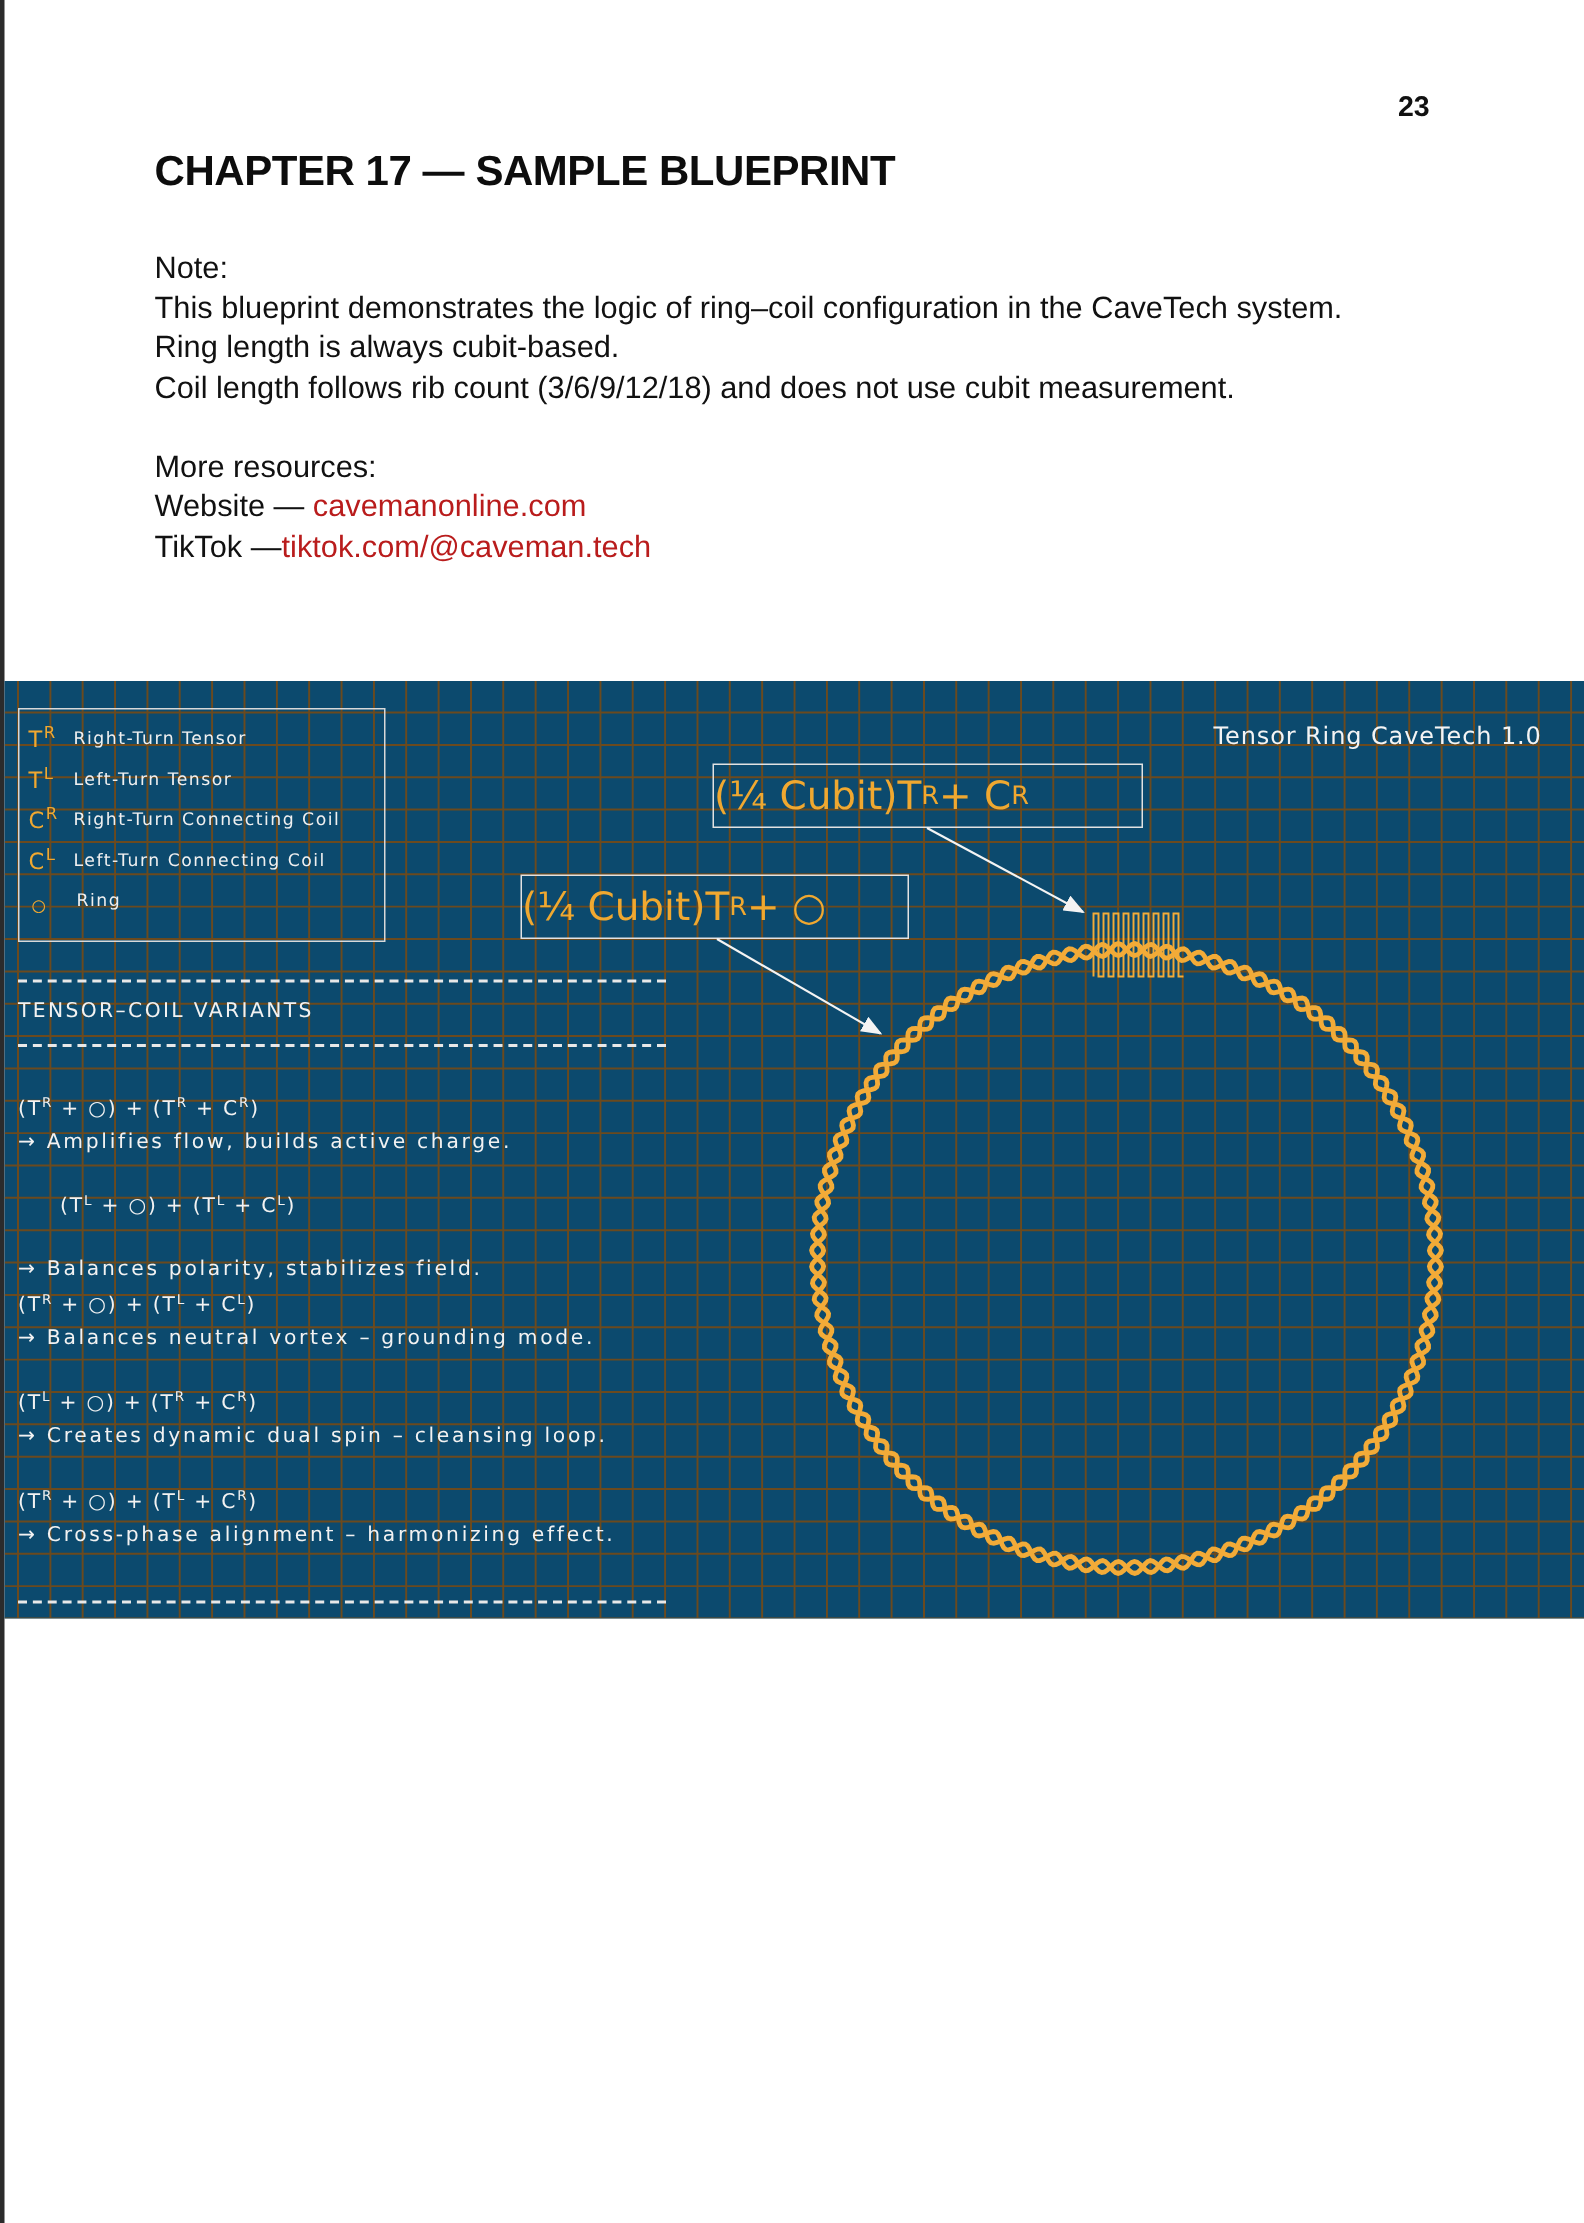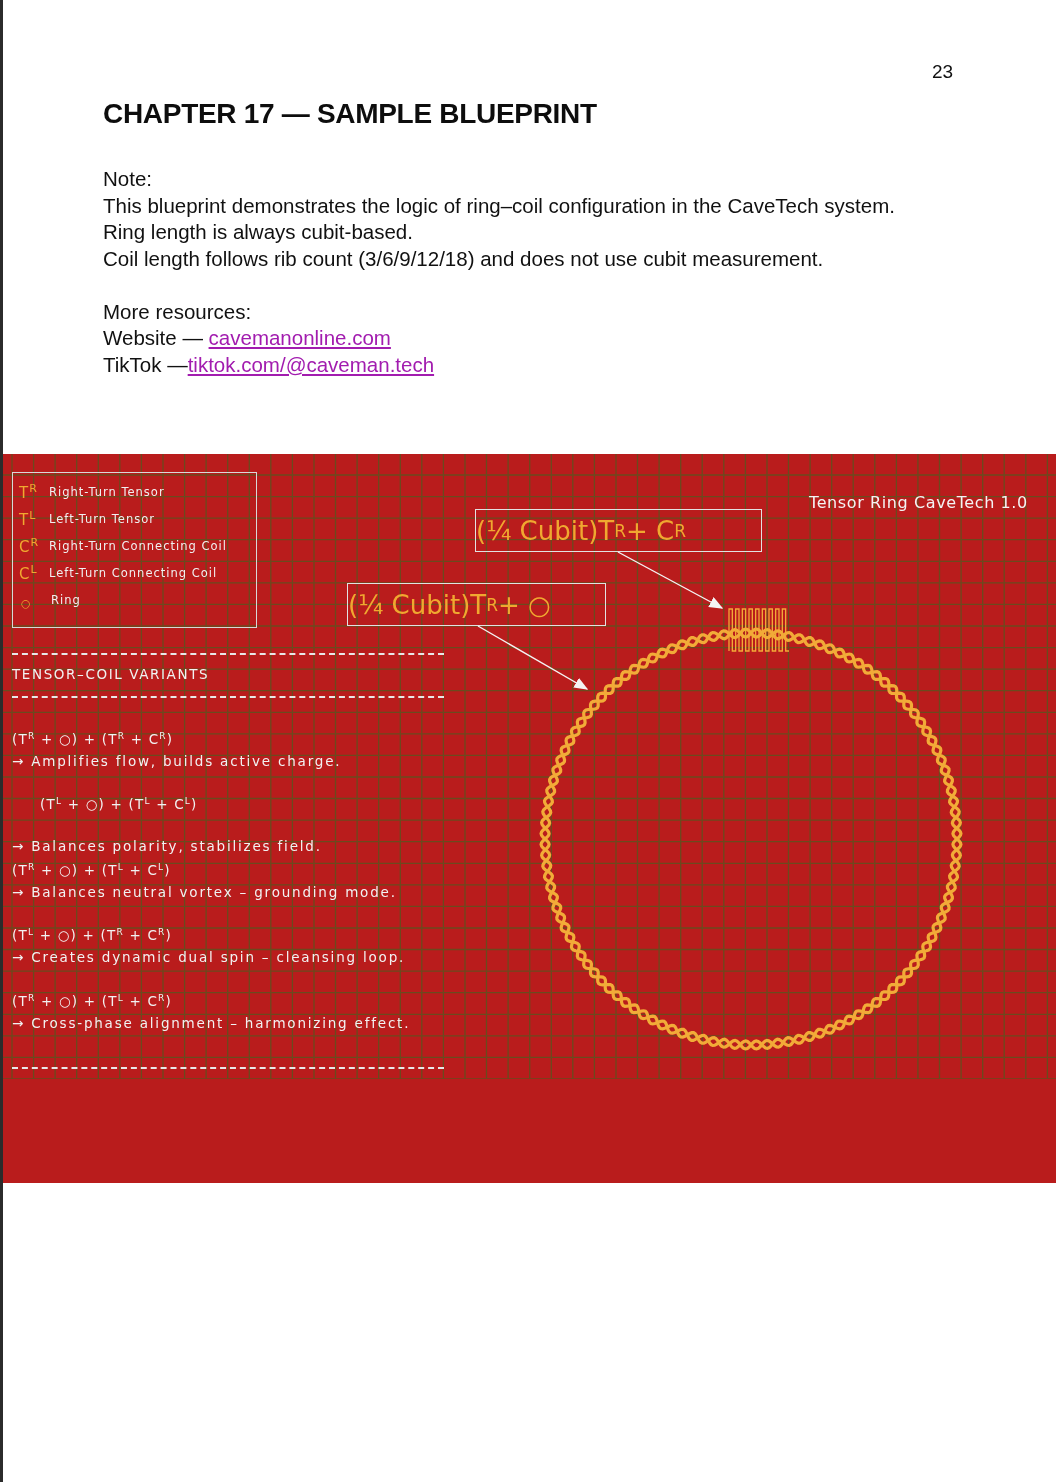--- a/index.html
+++ b/index.html
@@ -1,54 +1,54 @@
 <!DOCTYPE html>
 <html><head>
 <meta charset="utf-8">
 <style>
   html, body { margin: 0; padding: 0; }
   body {
     width: 1056px; height: 1482px; position: relative; overflow: hidden;
     background: #ffffff; font-family: "Liberation Sans", sans-serif; color: #111;
   }
   .left-edge { position: absolute; left: 0; top: 0; width: 3px; height: 1482px; background: #2b2b2b; }
-  .page-number { position: absolute; left: 932px; top: 61px; font-size: 19px; color: #111; }
+  .page-number { position: absolute; left: 932px; top: 61px; font-size: 19px; color: #111; font-weight: bold; }
   .chapter-title {
     position: absolute; left: 103px; top: 98px; font-size: 28px; font-weight: bold;
     letter-spacing: -0.3px; color: #0d0d0d; margin: 0;
   }
   .note { position: absolute; left: 103px; top: 166px; width: 880px; font-size: 20.5px; line-height: 26.5px; color: #111; }
   .note p { margin: 0; }
   .note .gap { height: 26.5px; }
-  .note a { color: #a21caf; text-decoration: underline; }
+  .note a { color: #b91c1c; }
 
   .blueprint {
-    position: absolute; left: 3px; top: 454px; width: 1053px; height: 729px;
-    background-color: #b91c1c;
+    position: absolute; left: 3px; top: 454px; width: 1053px; height: 625px;
+    background-color: #0c4a6e;
     overflow: hidden;
   }
   .grid-svg { position: absolute; left: 0; top: 0; }
   .bp-text { font-family: "DejaVu Sans", sans-serif; color: #f2f2f2; position: absolute; white-space: nowrap; }
 
   .legend-box {
     position: absolute; left: 9px; top: 18px; width: 245px; height: 156px;
     border: 1.3px solid #d8d8d8; box-sizing: border-box;
   }
   .legend-row { position: absolute; left: 16px; height: 20px; display: flex; align-items: center; }
   .legend-sym { width: 30px; color: #f0a830; font-family: "DejaVu Sans", sans-serif; font-size: 15px; position: relative; }
   .legend-sym sup { font-size: 11px; vertical-align: 6px; margin-left: 1px; }
   .legend-label { font-family: "DejaVu Sans", sans-serif; font-size: 11.5px; color: #f0f0f0; letter-spacing: 1px; }
 
   .dash-line { position: absolute; left: 9px; width: 432px; height: 0; border-top: 2px dashed #e8e8e8; }
   .variants-title { left: 9px; top: 212px; font-size: 13.5px; letter-spacing: 1.6px; }
   .variant-formula { font-size: 13.5px; letter-spacing: 1.2px; left: 9px; }
   .variant-desc { font-size: 13.5px; letter-spacing: 1.8px; left: 9px; }
   .variant-formula sup { font-size: 9px; vertical-align: 5px; }
 
-  .bp-title { left: 806px; top: 27px; font-size: 16px; letter-spacing: 0.6px; color: #f4f4f4; margin-top: 12px; }
+  .bp-title { left: 806px; top: 27px; font-size: 16px; letter-spacing: 0.6px; color: #f4f4f4; }
 
   .callout {
     position: absolute; border: 1.3px solid #e2e2e2; box-sizing: border-box;
     color: #f0a830; font-family: "DejaVu Sans", sans-serif; font-size: 26px;
     display: flex; align-items: center; white-space: nowrap;
   }
   .callout sup { font-size: 17px; vertical-align: 10px; }
   .overlay-svg { position: absolute; left: 0; top: 0; }
 </style>
 </head>

